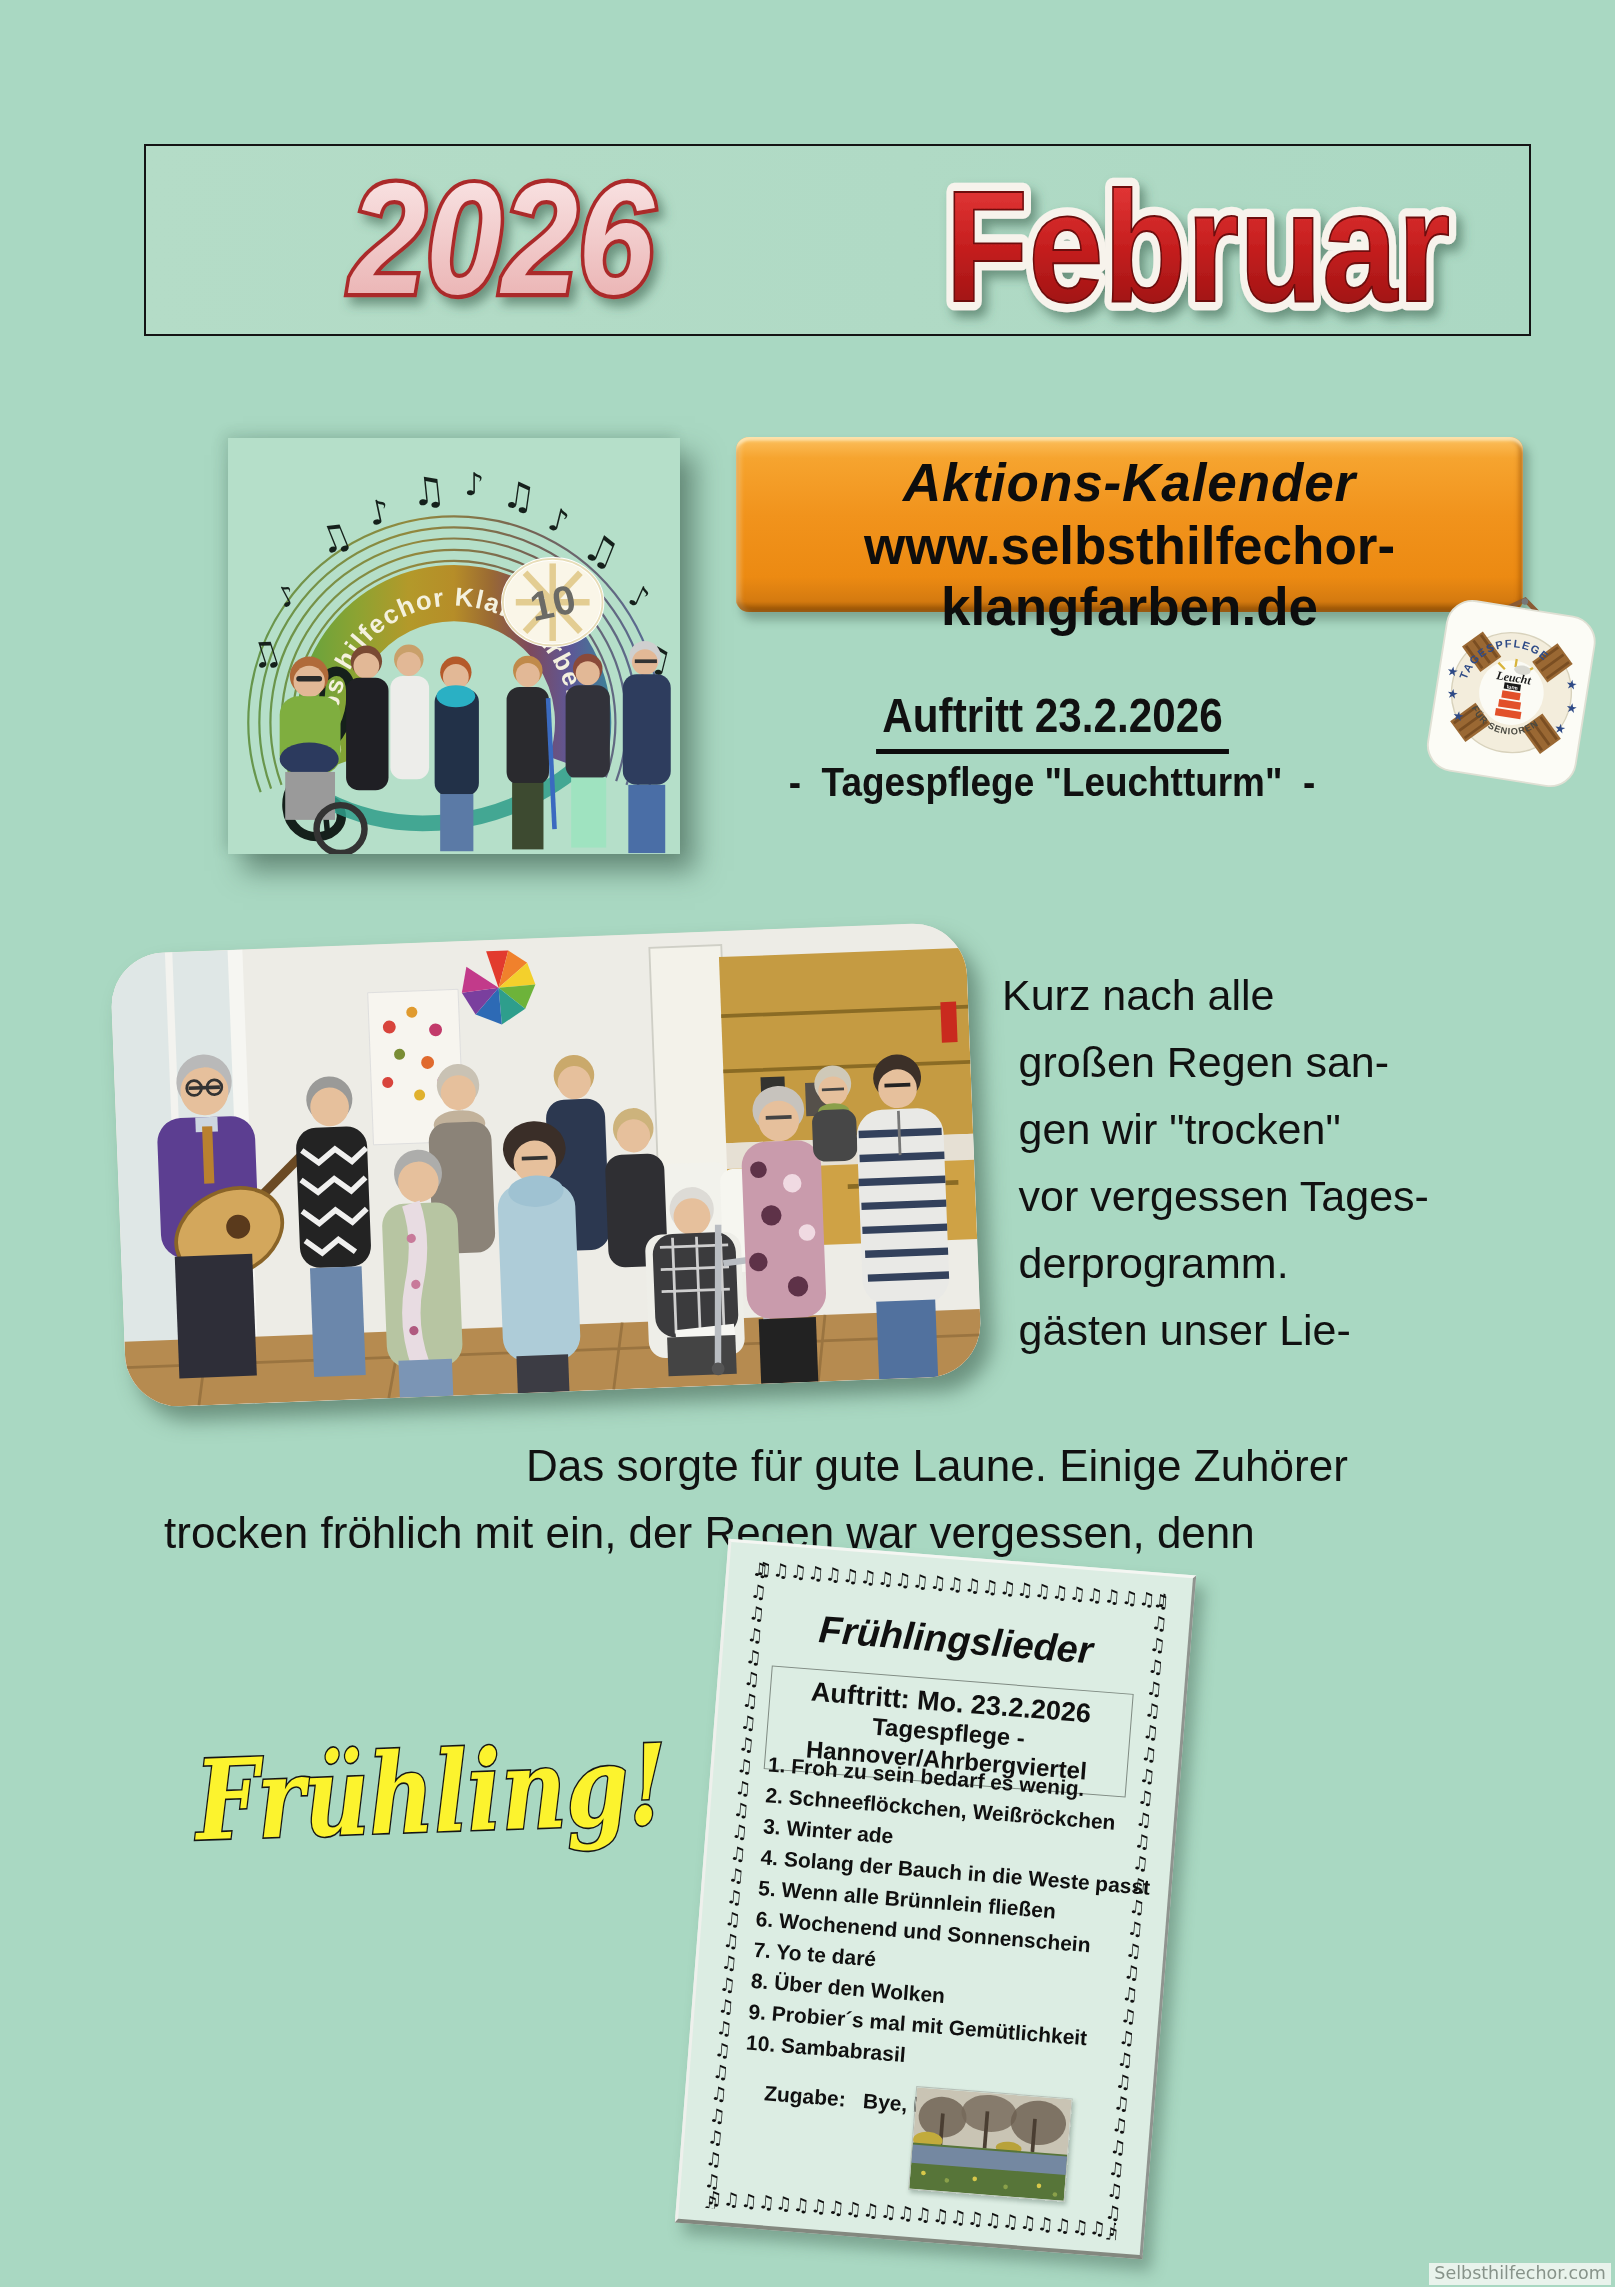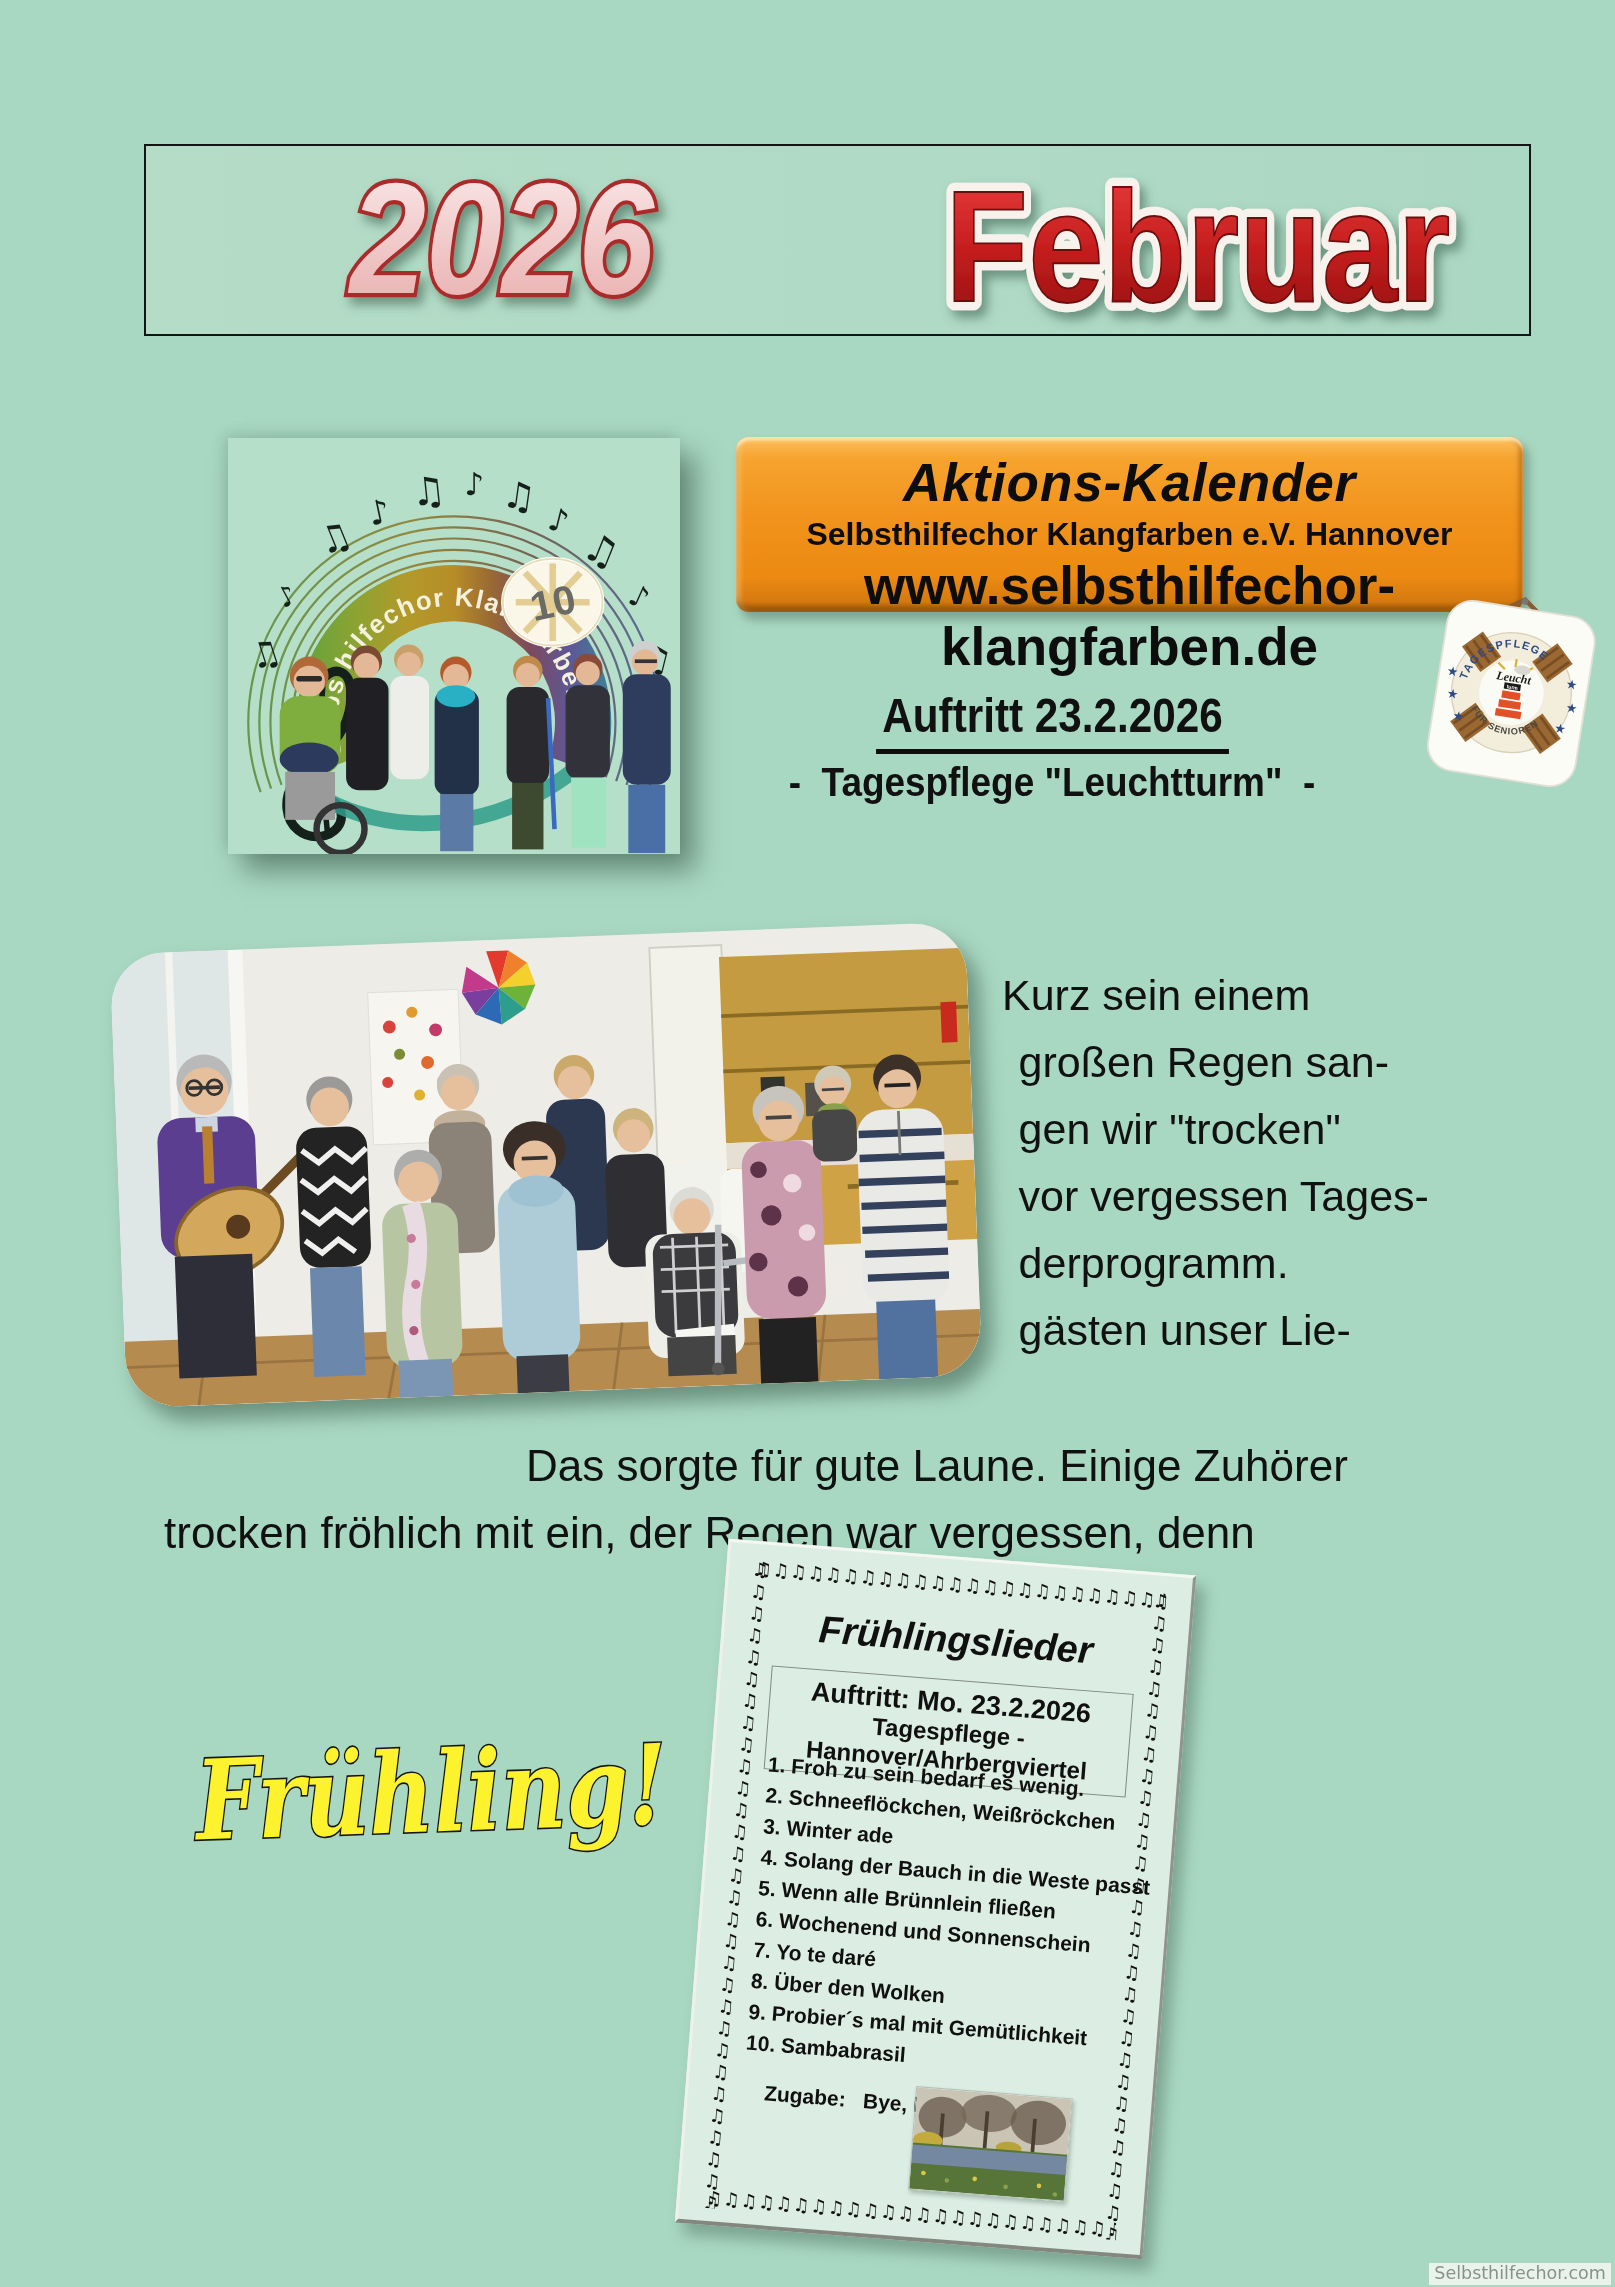--- a/index.html
+++ b/index.html
@@ -217,21 +217,20 @@
           <circle cx="452" cy="243" r="14" fill="#e2b896"></circle>
         <rect x="441" y="240" width="24" height="4" fill="#333"></rect>
         <rect x="428" y="256" width="52" height="120" rx="15" fill="#2e3d5e"></rect>
         <rect x="434" y="376" width="40" height="74" fill="#4a6ea6"></rect>
       </g>
     </svg>
   </div>
 
   <div class="orange-banner">
     <div class="banner-title">Aktions-Kalender</div>
-    <div class="banner-org">Selbsthilfechor Klangfarben e.V. Hannover</div>
     <div class="banner-url">www.selbsthilfechor-klangfarben.de</div>
   </div>
 
   <div class="lh-badge">
     <svg viewBox="0 0 178 208">
       <polyline points="58,26 88,6 120,30" fill="none" stroke="#8a5a33" stroke-width="5"></polyline>
       <circle cx="88" cy="8" r="3.5" fill="#777"></circle>
       <rect x="8" y="16" width="162" height="186" rx="28" fill="#fcfcf6" stroke="#e0e0d4" stroke-width="2"></rect>
       <circle cx="89" cy="108" r="65" fill="#f3eddc" stroke="#d8d2bc" stroke-width="1.5"></circle>
       <circle cx="89" cy="108" r="35" fill="#fbfbf5"></circle>
@@ -408,21 +407,21 @@
           <path d="M834,174 h28" stroke="#222" stroke-width="4"></path>
         <rect x="802" y="200" width="94" height="212" rx="28" fill="#e9e9e6"></rect>
         <path d="M804,226 h90 M804,252 h92 M802,278 h94 M804,304 h92 M804,330 h92 M806,356 h90 M808,382 h88" stroke="#33415c" stroke-width="8"></path>
         <line x1="848" y1="202" x2="848" y2="250" stroke="#777" stroke-width="3"></line>
         <rect x="816" y="408" width="64" height="84" fill="#51719e"></rect>
       </g>
     </svg>
   </div>
 
   <div class="side-text">
-      <div class="line">Kurz sein einem</div>
+      <div class="line">Kurz nach alle</div>
       <div class="line">großen Regen san-</div>
       <div class="line">gen wir "trocken"</div>
       <div class="line">vor vergessen Tages-</div>
       <div class="line">derprogramm.</div>
       <div class="line">gästen unser Lie-</div>
     </div>
   <div class="para">
       <div class="line">Das sorgte für gute Laune. Einige Zuhörer</div>
       <div class="line">trocken fröhlich mit ein, der Regen war vergessen, denn</div>
     </div>

